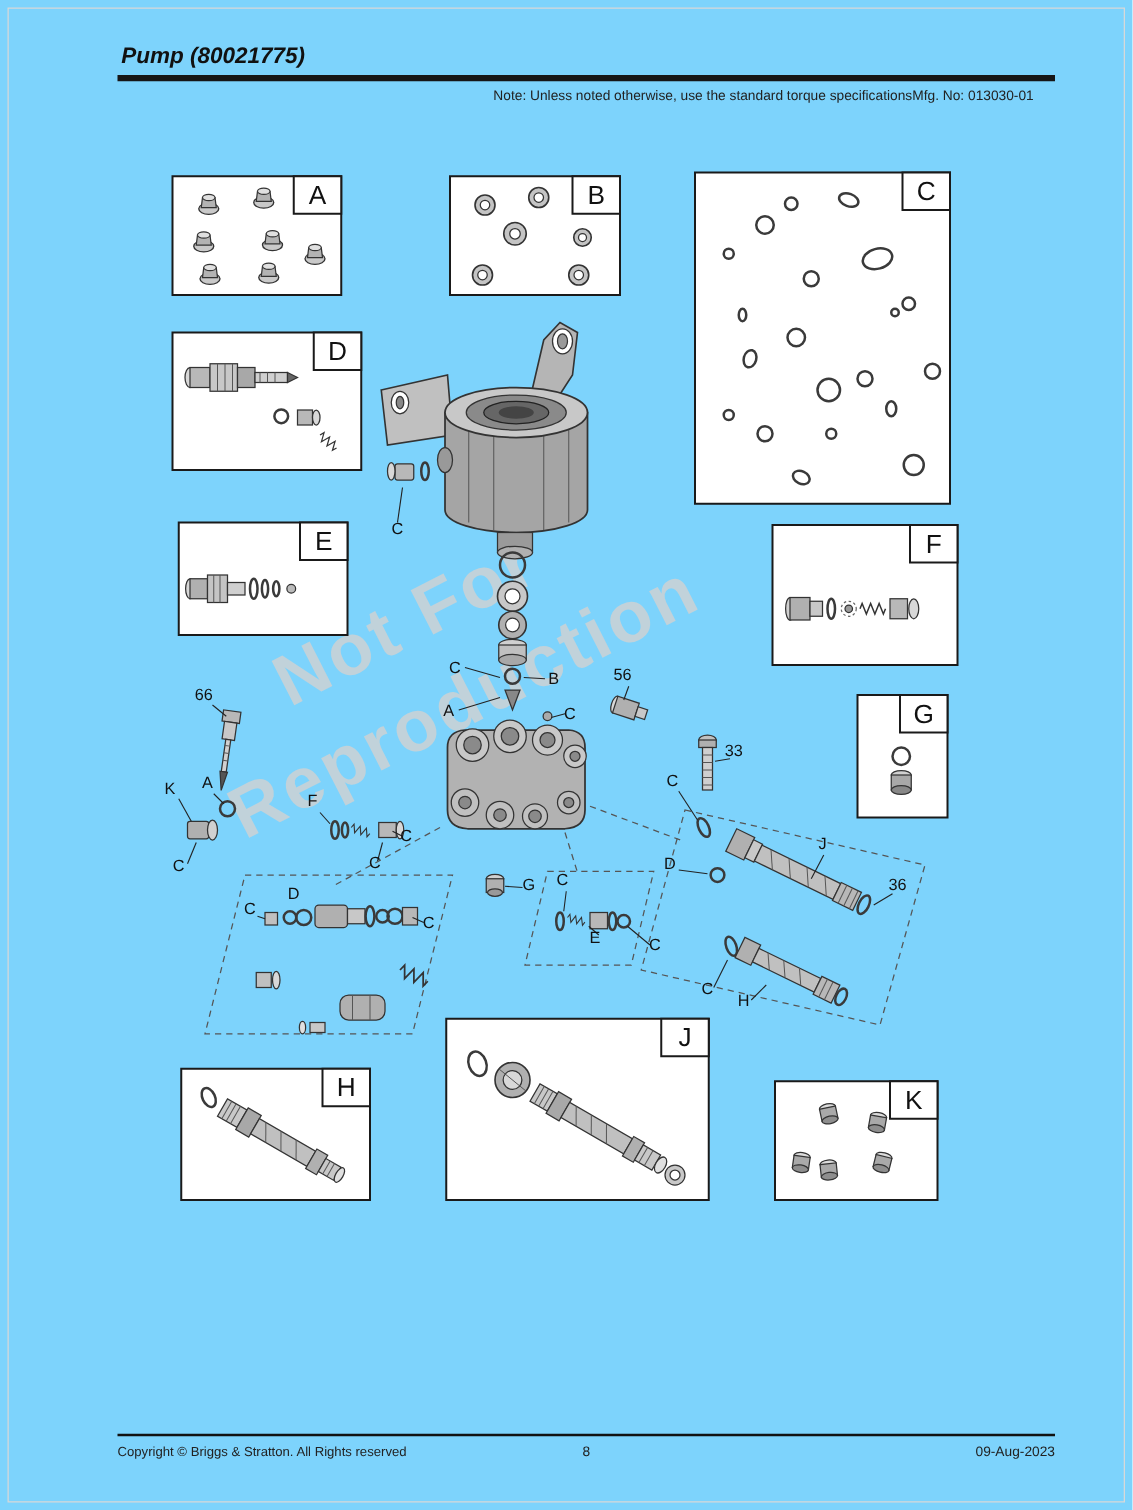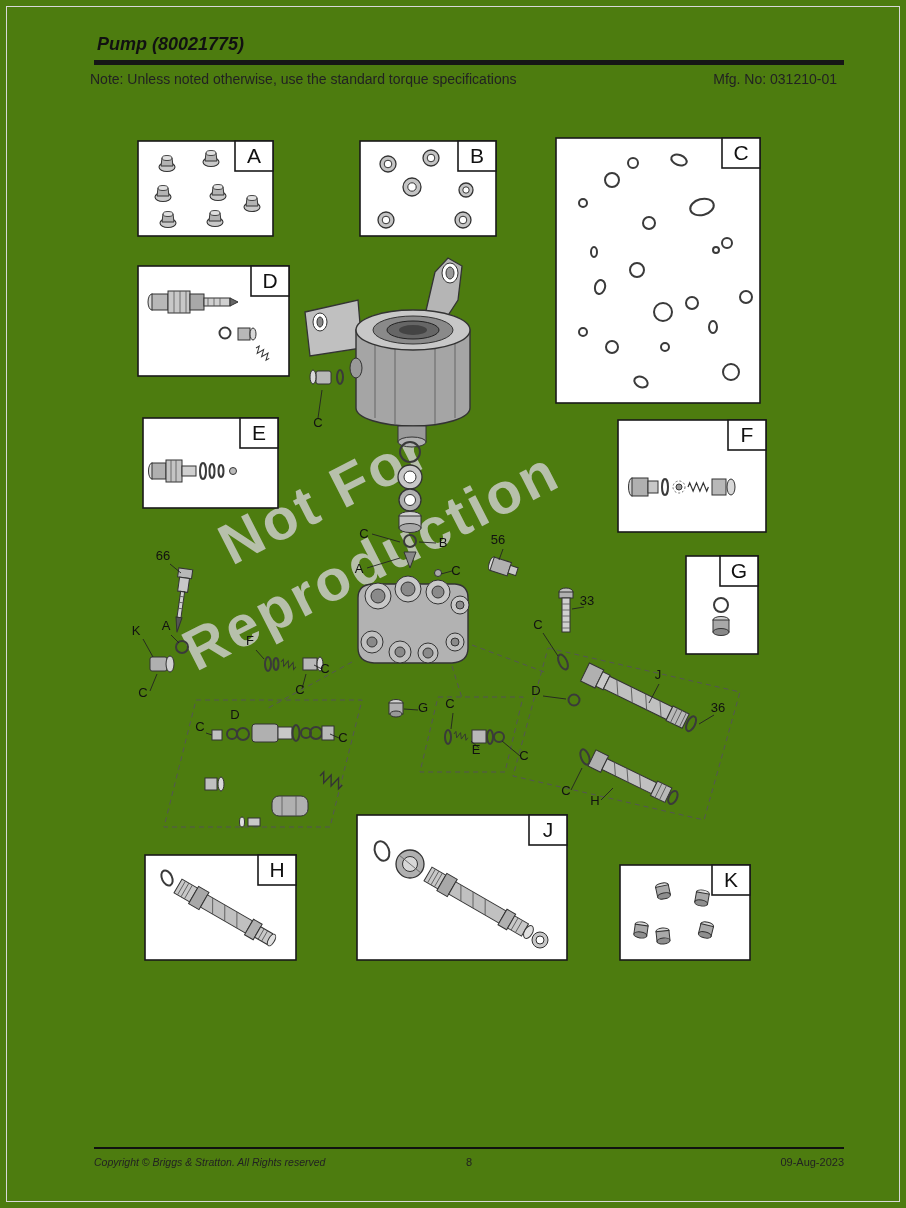--- a/index.html
+++ b/index.html
@@ -1,27 +1,27 @@
 <!DOCTYPE html>
 <html><head>
 <meta charset="utf-8">
 <style>
   html,body{margin:0;padding:0;background:#ffffff;}
-  .page{position:relative;width:906px;height:1208px;background:#4d7c0f;
+  .page{position:relative;width:906px;height:1208px;background:#7dd3fc;
         font-family:"Liberation Sans",sans-serif;overflow:hidden;}
   .page-frame{position:absolute;inset:6px;border:1px solid #d8d8d8;pointer-events:none;}
   .title{position:absolute;left:97px;top:34px;font-style:italic;font-weight:bold;
          font-size:18px;color:#111;}
   .rule{position:absolute;left:94px;top:60px;width:750px;height:5px;background:#161616;}
-  .subrow{position:absolute;left:90px;top:71px;width:747px;display:flex;
-          justify-content:space-between;font-size:14px;color:#222;}
+  .subrow{position:absolute;left:80px;top:71px;width:747px;display:flex;
+          justify-content:flex-end;font-size:11px;color:#222;}
   .diagram{position:absolute;left:0;top:0;}
   .footline{position:absolute;left:94px;top:1147px;width:750px;height:2px;background:#111;}
   .footrow{position:absolute;left:94px;top:1156px;width:750px;height:18px;font-size:10.5px;color:#222;}
-  .foot-left{position:absolute;left:0;top:0;font-style:italic;}
+  .foot-left{position:absolute;left:0;top:0;}
   .foot-center{position:absolute;left:0;right:0;top:0;text-align:center;font-size:11px;}
   .foot-right{position:absolute;right:0;top:0;font-size:11px;text-align:right;}
 
   
   .box{fill:#ffffff;stroke:#1a1a1a;stroke-width:1.6;}
   .labelbox{fill:#ffffff;stroke:#1a1a1a;stroke-width:1.6;}
   .boxletter{font-family:"Liberation Sans",sans-serif;font-size:21px;fill:#111;text-anchor:middle;}
   .callout{font-family:"Liberation Sans",sans-serif;font-size:13px;fill:#111;text-anchor:middle;}
   .wm{font-family:"Liberation Sans",sans-serif;font-size:58px;font-weight:600;
       fill:#d2d2d2;opacity:.8;letter-spacing:3px;}
@@ -34,21 +34,21 @@
 <body>
 
 <div class="page">
   <div class="page-frame"></div>
 
   <header>
     <div class="title">Pump (80021775)</div>
     <div class="rule"></div>
     <div class="subrow">
       <span>Note: Unless noted otherwise, use the standard torque specifications</span>
-      <span>Mfg. No: 031210-01</span>
+      <span>Mfg. No: 013030-01</span>
     </div>
   </header>
 
   <svg class="diagram" width="906" height="1208" viewBox="0 0 906 1208">
     <defs>
       <g id="capnut">
         <ellipse cx="0" cy="4" rx="8" ry="4.5" fill="#c9c9c9" stroke="#333" stroke-width="1.1"></ellipse>
         <path d="M-5,-5 L5,-5 L6,3 L-6,3 Z" fill="#b3b3b3" stroke="#333" stroke-width="1"></path>
         <ellipse cx="0" cy="-5" rx="5" ry="2.5" fill="#e0e0e0" stroke="#333" stroke-width=".9"></ellipse>
       </g>

